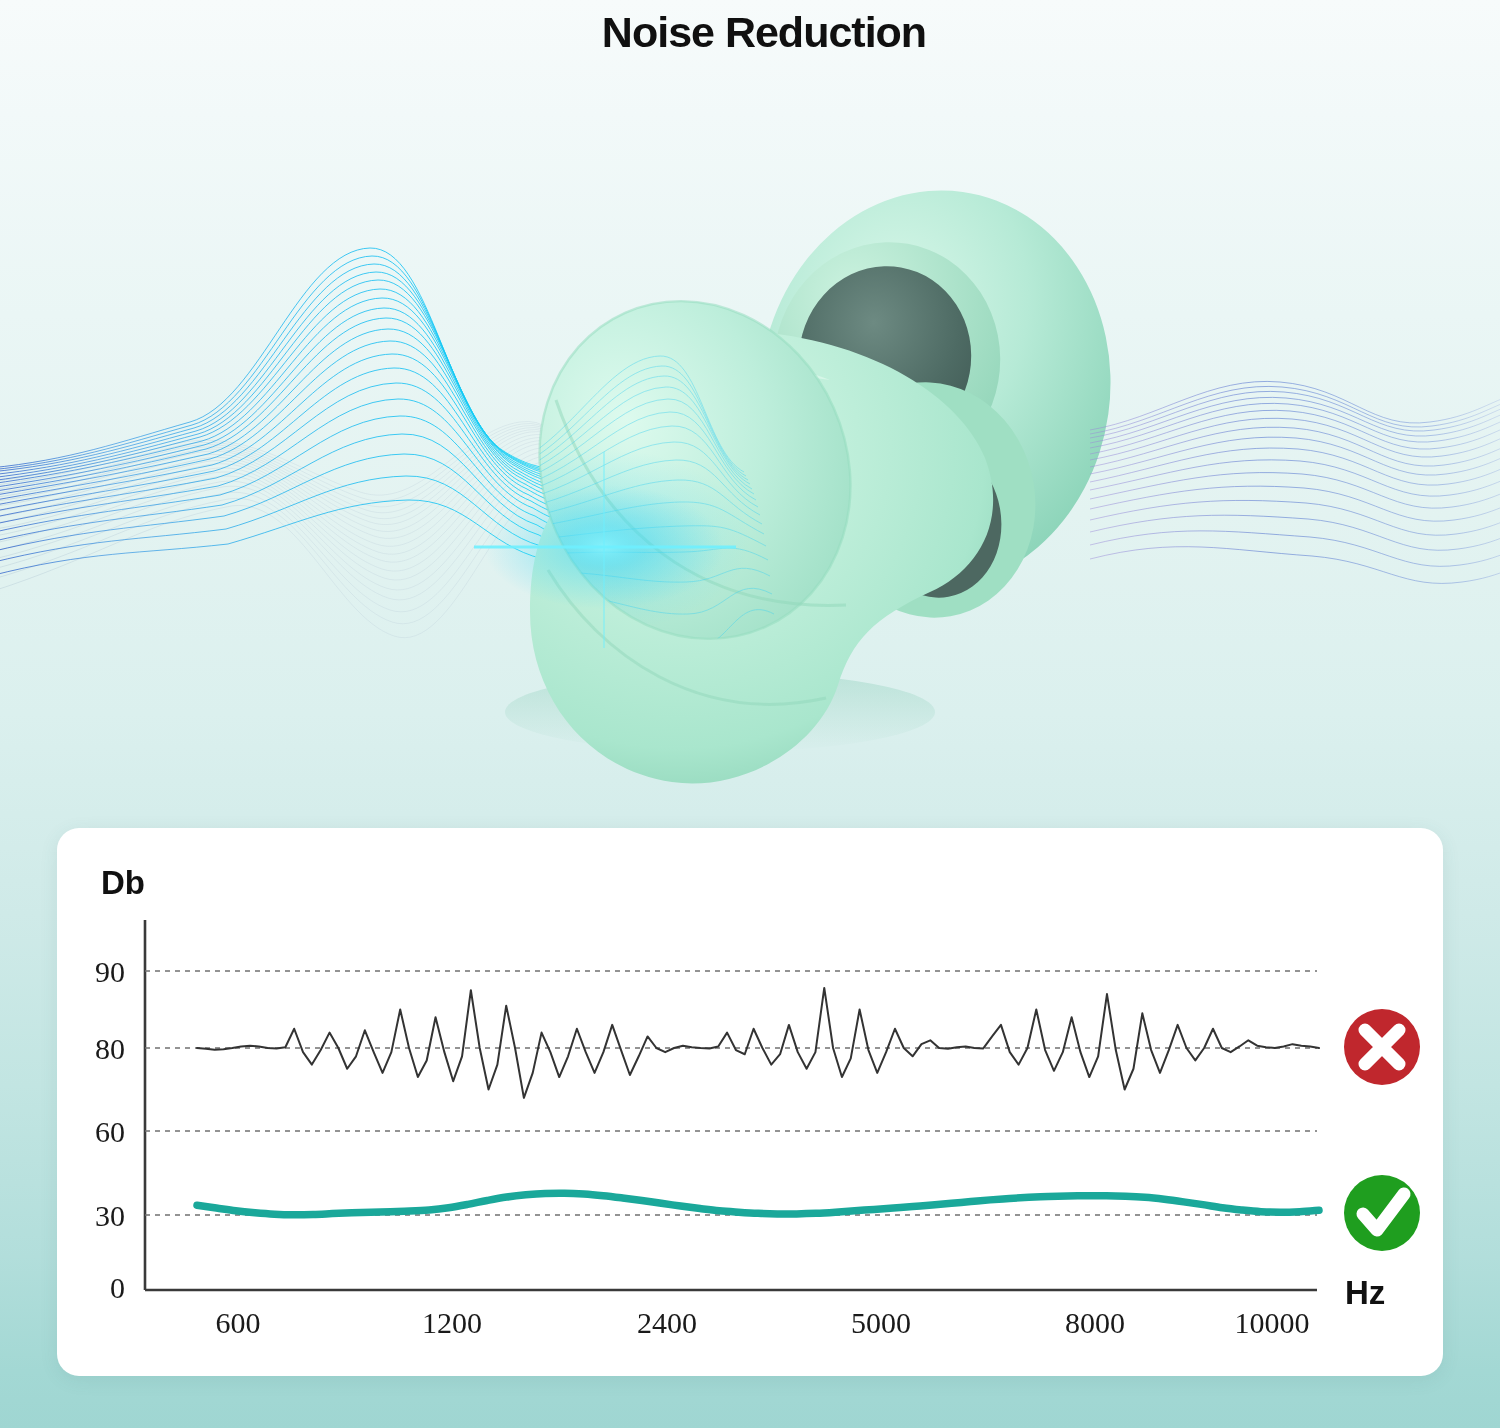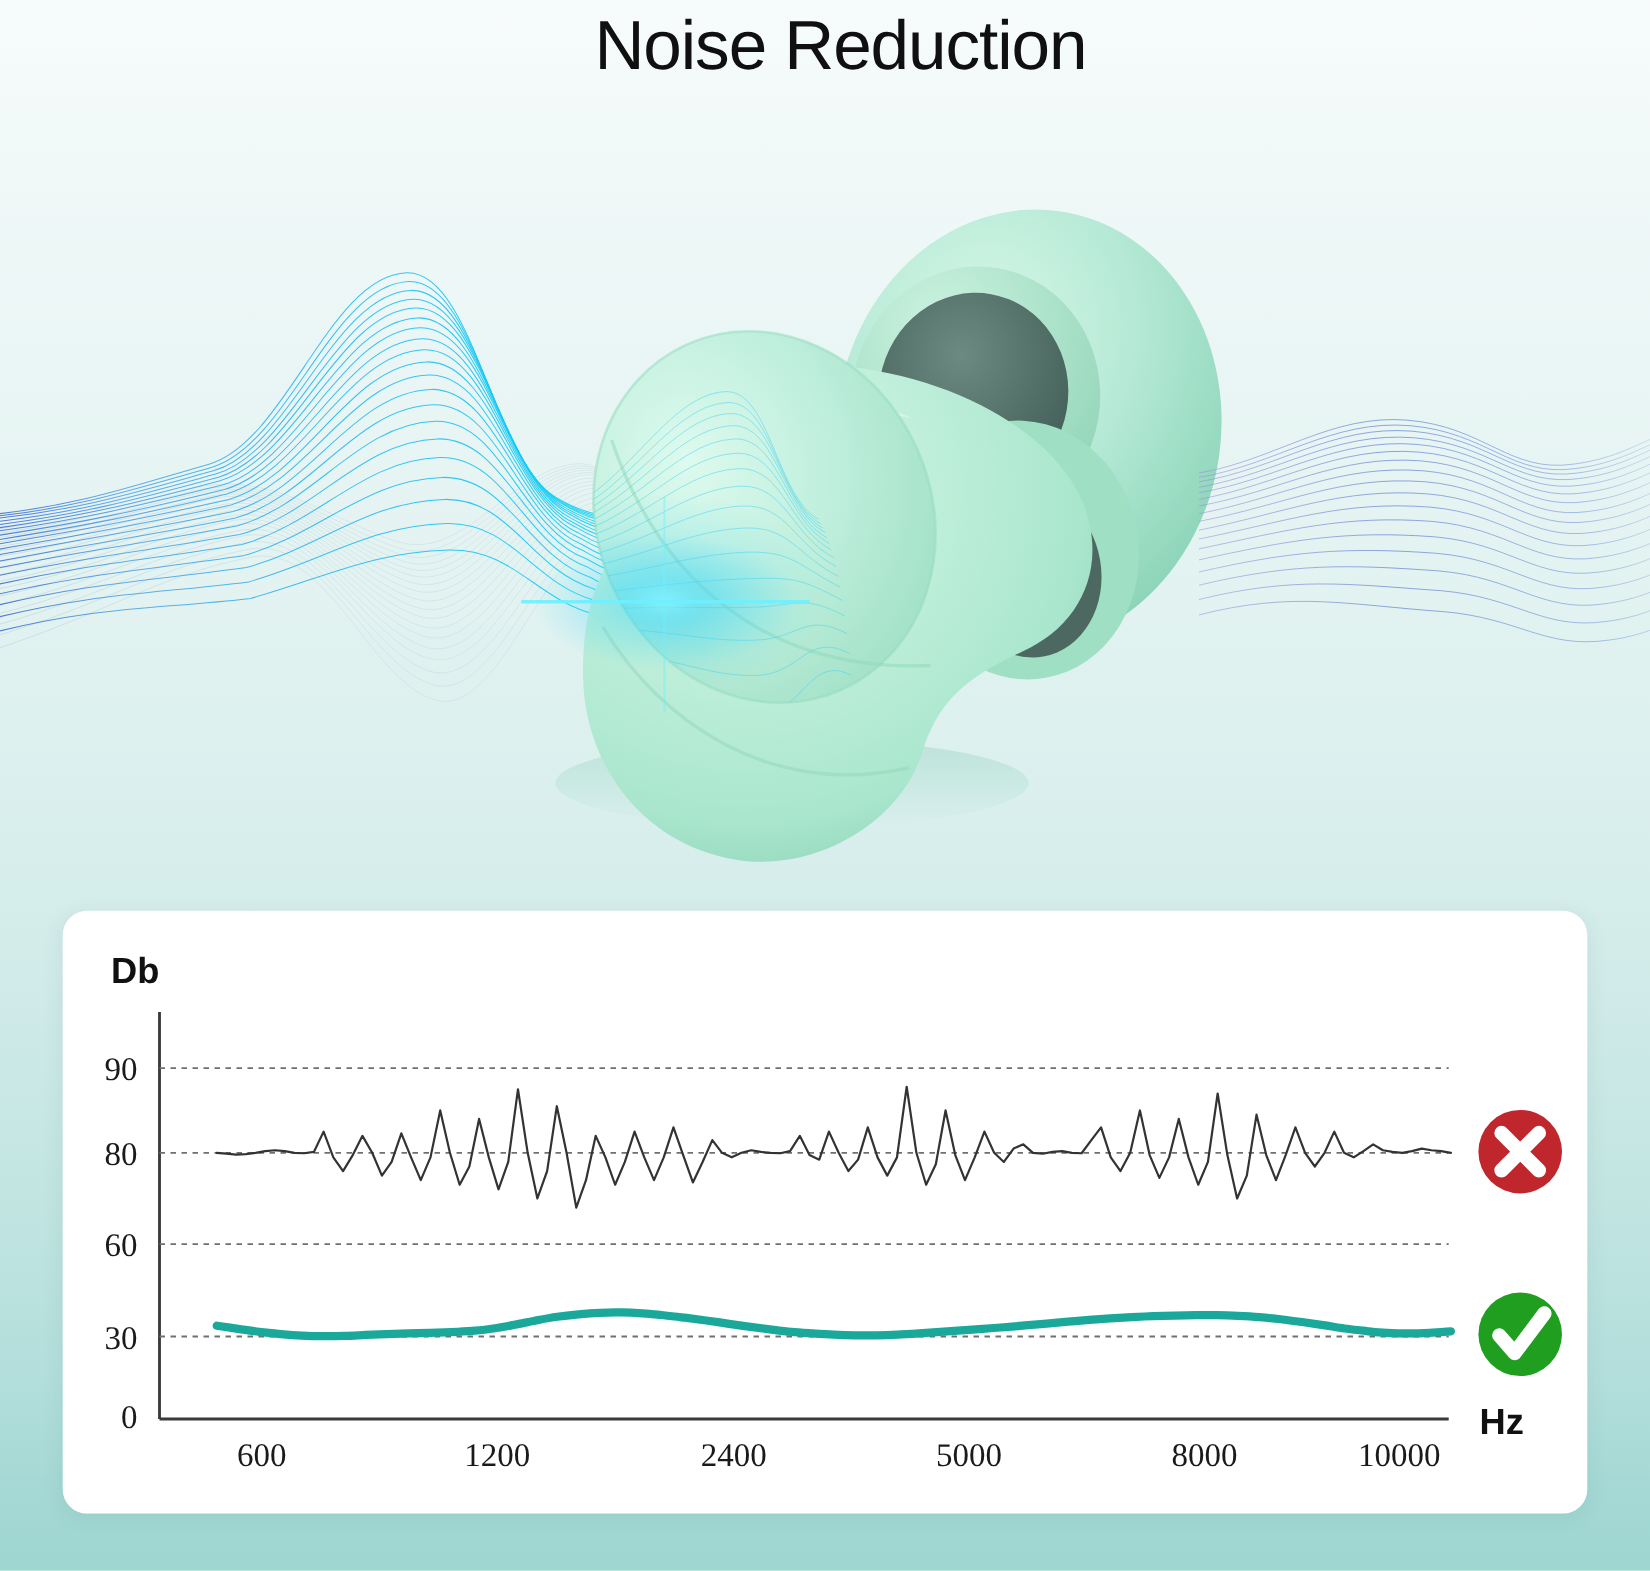--- a/index.html
+++ b/index.html
@@ -41,22 +41,22 @@
     font-weight:bold;
     line-height:1;
     padding:14px 26px 18px 26px;
     letter-spacing:-1px;
     font-family:"Liberation Sans", sans-serif;
     height:89px;
     display:flex; align-items:center;
   }
   #headline {
     color:#101010;
-    font-size:63px;
-    font-weight:normal;
+    font-size:43px;
+    font-weight:bold;
     line-height:1;
     margin-left:28px;
     margin-top:11px;
     letter-spacing:-1px;
     white-space:nowrap;
   }
 
   
   #hero {
     position:absolute; left:0; top:100px; width:1500px; height:712px;

